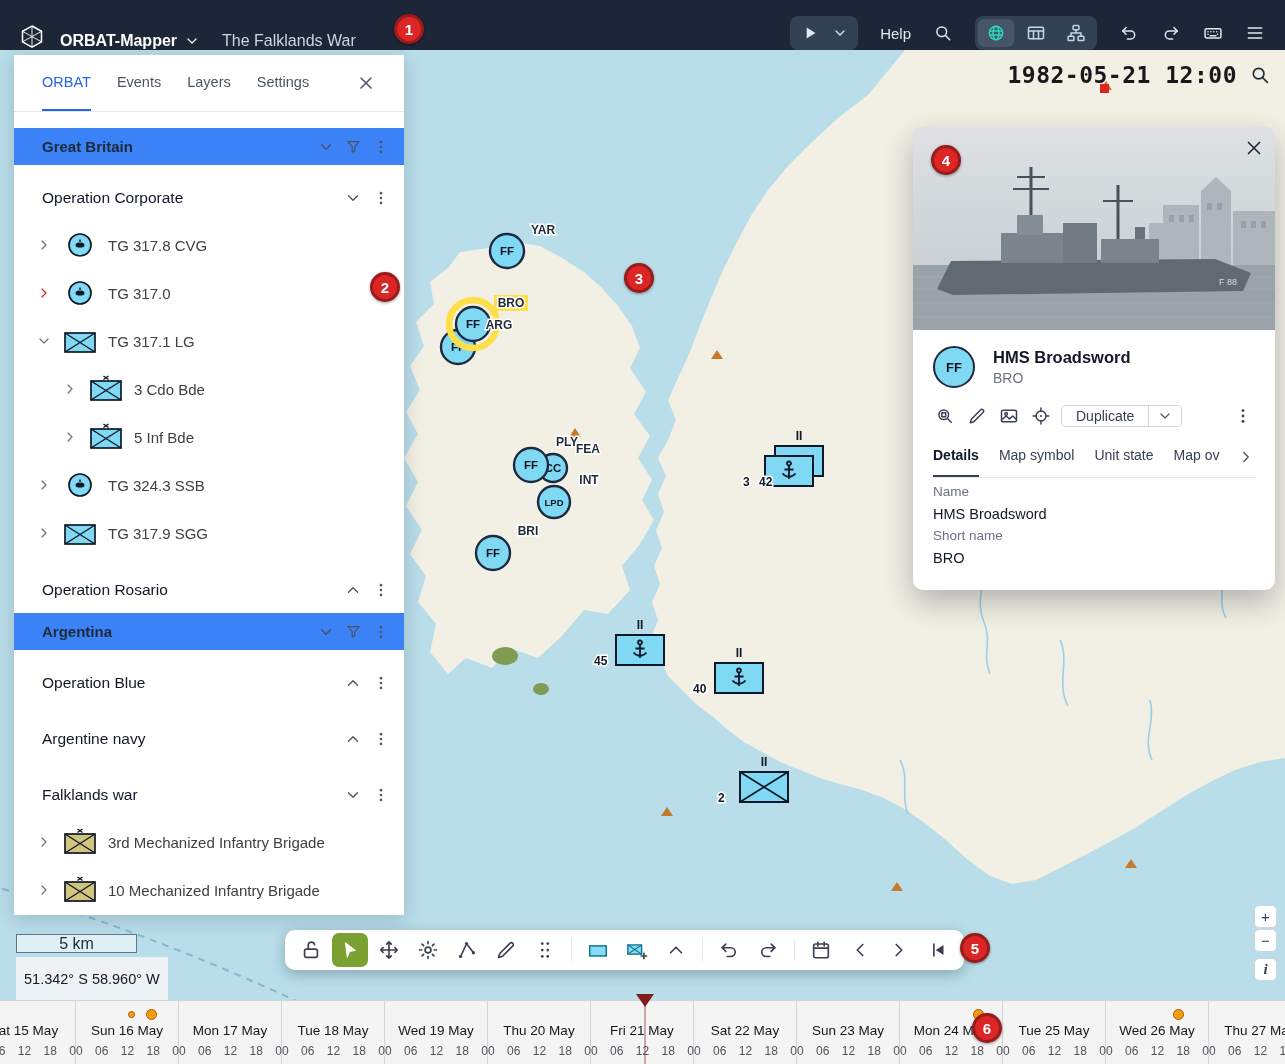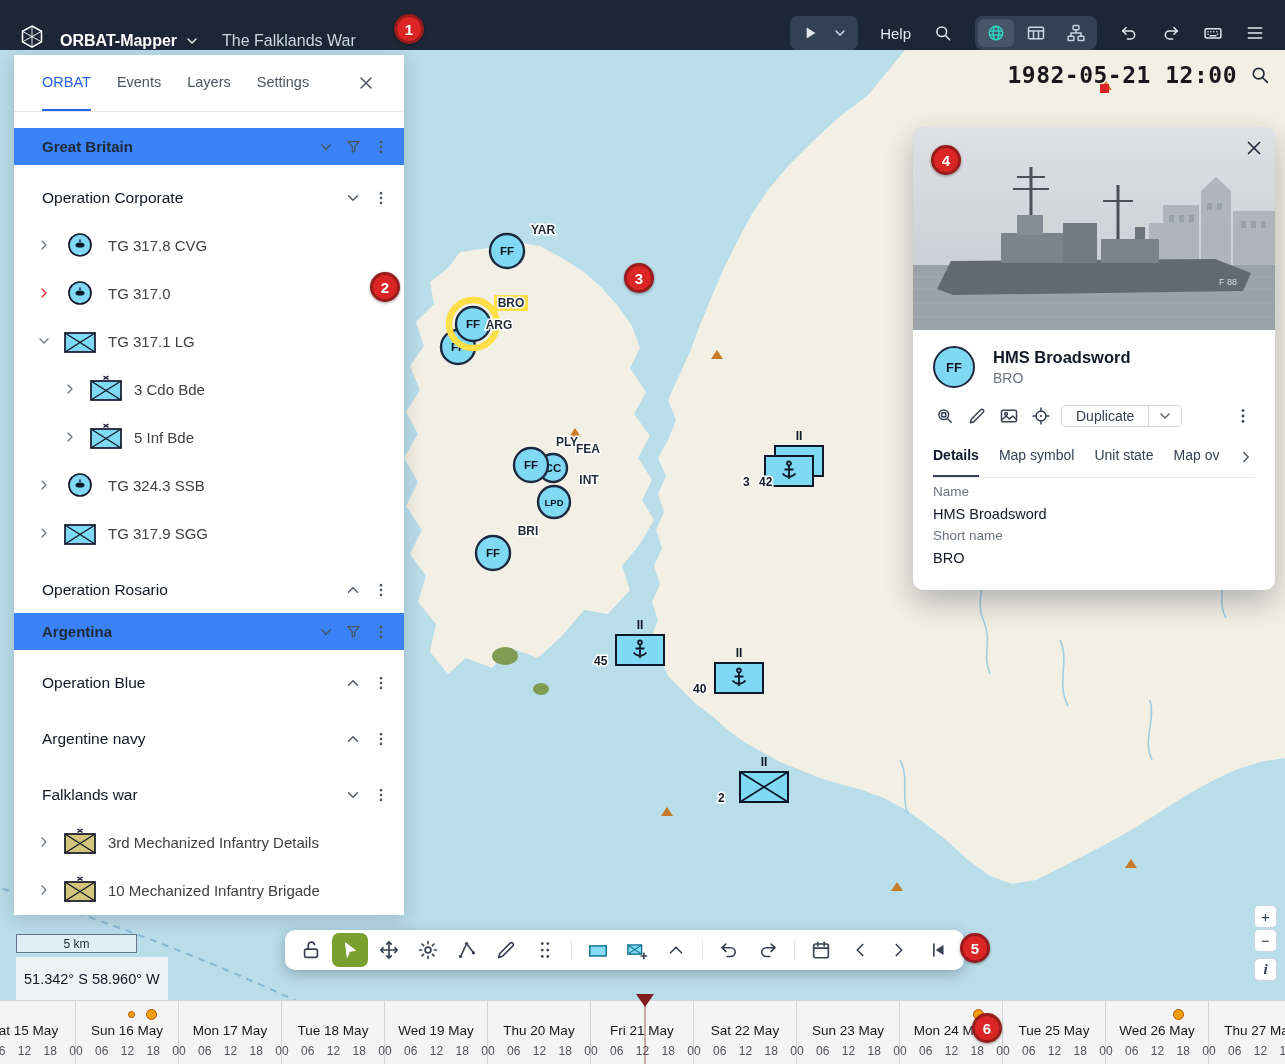--- a/index.html
+++ b/index.html
@@ -62,21 +62,21 @@
   .ctab.active{color:#0f172a;font-weight:700;border-bottom-color:#374151}
   #tabs-more{position:absolute;right:0;top:2px;color:#4b5563;background:#fff;border:0;display:flex;cursor:pointer;padding:2px 0 2px 4px}
   .fld-label{font-size:13.5px;color:#6b7280;margin-top:6px}
   .fld-value{font-size:14.5px;color:#111827;margin-top:7px}
 
   
   #map-datetime{position:absolute;top:62px;right:14px;display:flex;align-items:center;gap:12px;z-index:20}
   #map-datetime .dt{font-family:"DejaVu Sans Mono",monospace;font-size:23px;font-weight:700;color:#18181b;letter-spacing:.5px}
   #time-search{background:none;border:0;color:#1f2937;display:flex;cursor:pointer;padding:0}
   #event-square{position:absolute;left:1100px;top:84px;width:9px;height:9px;background:#dc2626;z-index:9}
-  #scalebar{position:absolute;left:16px;top:934px;width:121px;height:19px;border:1.5px solid #64748b;background:rgba(255,255,255,.55);display:flex;align-items:center;justify-content:center;font-size:12px;color:#1f2937;z-index:20}
+  #scalebar{position:absolute;left:16px;top:934px;width:121px;height:19px;border:1.5px solid #64748b;background:rgba(255,255,255,.55);display:flex;align-items:center;justify-content:center;font-size:16px;color:#1f2937;z-index:20}
   #coords{position:absolute;left:16px;top:957px;background:rgba(244,244,245,.9);padding:14px 8px;font-size:14.5px;color:#111827;z-index:20}
   #zoomctrl{position:absolute;right:8px;top:905px;display:flex;flex-direction:column;gap:1px;z-index:20}
   .mapbtn{width:23px;height:23px;border:1px solid #cbd5e1;background:#fff;border-radius:5px;font-size:15px;color:#334155;display:flex;align-items:center;justify-content:center;cursor:pointer}
   #infobtn{position:absolute;right:8px;top:958px;font-style:italic;font-weight:700;font-family:"Liberation Serif",serif;z-index:20}
 
   
   #toolbar{position:absolute;left:285px;top:930px;height:40px;background:#fff;border-radius:10px;box-shadow:0 4px 14px rgba(15,23,42,.28);display:flex;align-items:center;padding:0 8px;gap:3px;z-index:35}
   .tbtn{width:36px;height:34px;border:0;background:none;border-radius:7px;display:flex;align-items:center;justify-content:center;color:#374151;cursor:pointer}
   .tbtn.active{background:#7aa12f;color:#fff}
   .tdiv{width:1px;height:22px;background:#e5e7eb;margin:0 5px}
@@ -567,21 +567,21 @@
               <path d="M9 6l6 6-6 6" stroke="currentColor" fill="none" stroke-width="1.8" stroke-linecap="round" stroke-linejoin="round"></path>
             </svg>
           </span>
          <span class="usym">
             <svg width="36" height="28" viewBox="0 0 36 28">
               <path d="M15.5 1l5 3.5M20.5 1l-5 3.5" stroke="#111827" stroke-width="1.4"></path>
               <rect x="3" y="6" width="30" height="19" fill="#d4c57c" stroke="#111827" stroke-width="1.7"></rect>
               <path d="M3 6l30 19M33 6L3 25" stroke="#111827" stroke-width="1.4"></path>
             </svg>
           </span>
-         <span class="ulabel">3rd Mechanized Infantry Details</span>
+         <span class="ulabel">3rd Mechanized Infantry Brigade</span>
        </div>
         <div class="srow unit" style="padding-left:22px">
          <span class="expand">
             <svg viewBox="0 0 24 24" width="16" height="16">
               <path d="M9 6l6 6-6 6" stroke="currentColor" fill="none" stroke-width="1.8" stroke-linecap="round" stroke-linejoin="round"></path>
             </svg>
           </span>
          <span class="usym">
             <svg width="36" height="28" viewBox="0 0 36 28">
               <path d="M15.5 1l5 3.5M20.5 1l-5 3.5" stroke="#111827" stroke-width="1.4"></path>

